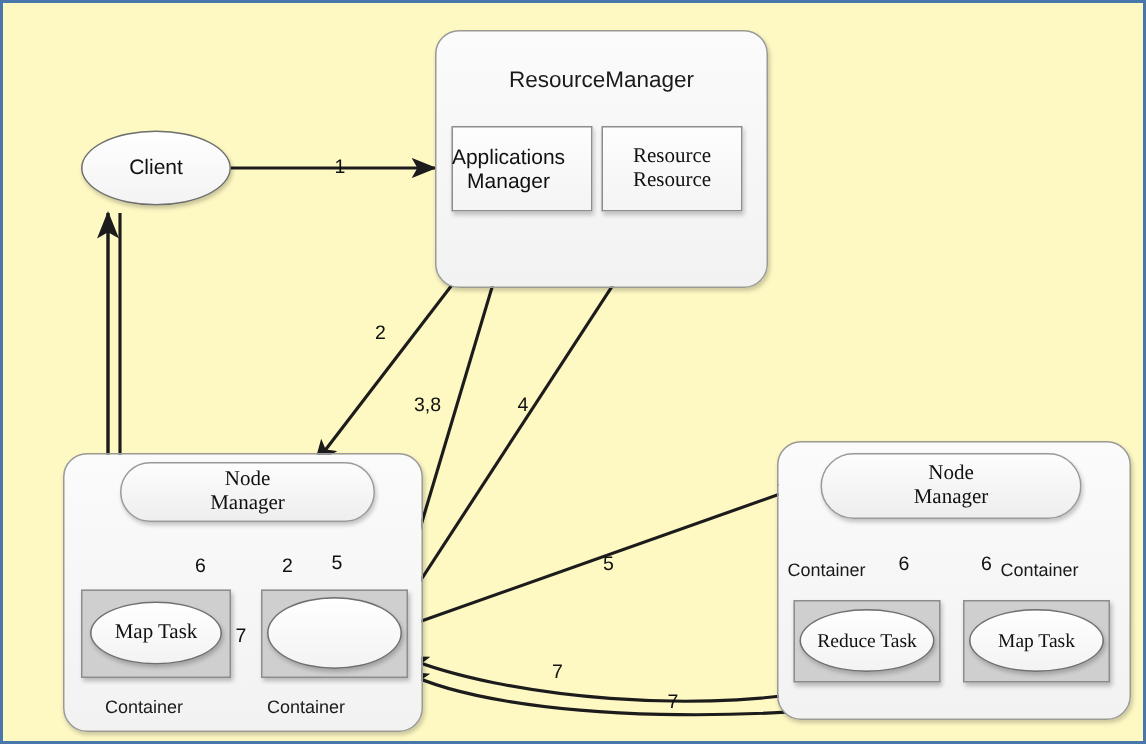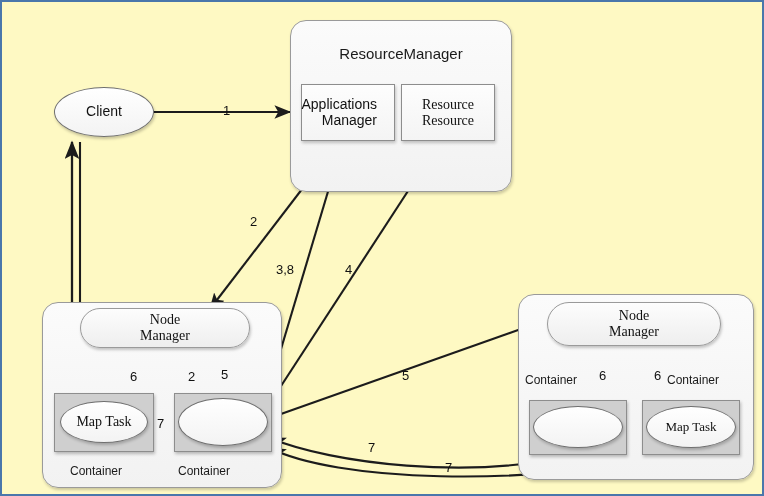--- a/index.html
+++ b/index.html
@@ -97,21 +97,21 @@
 
     <g stroke="#1c1c1c" stroke-width="2.3" fill="none" marker-end="url(#ah)">
       <path d="M70,400 C70,300 70,220 70,140"></path>
     </g>
   </svg>
 
   <div class="node group" style="left:288px;top:18px;width:222px;height:172px;"></div>
   <div class="node sans" style="left:288px;top:42px;width:222px;height:20px;font-size:15px;color:#1a1a1a;">ResourceManager</div>
 
   <div class="node rect" style="left:299px;top:82px;width:94px;height:57px;"></div>
-  <div class="node" style="left:299px;top:82px;width:76px;height:57px;flex-direction:column;font-size:14px;color:#111;align-items:flex-end;">
+  <div class="node" style="left:299px;top:82px;width:76px;height:57px;flex-direction:column;font-size:14px;color:#111;">
     <span class="sans">Applications</span>
     <span class="sans">Manager</span>
   </div>
 
   <div class="node rect" style="left:399px;top:82px;width:94px;height:57px;"></div>
   <div class="node" style="left:399px;top:82px;width:94px;height:57px;flex-direction:column;font-size:14px;color:#111;border-radius:26px;">
     <span class="serif">Resource</span>
     <span class="serif">Resource</span>
   </div>
 
@@ -139,20 +139,21 @@
   <div class="node group" style="left:516px;top:292px;width:236px;height:186px;"></div>
 
   <div class="node stadium" style="left:545px;top:300px;width:174px;height:44px;"></div>
   <div class="node" style="left:545px;top:300px;width:174px;height:44px;flex-direction:column;font-size:14px;color:#111;">
     <span class="serif">Node</span>
     <span class="serif">Manager</span>
   </div>
 
   <div class="node grayrect" style="left:527px;top:398px;width:98px;height:55px;"></div>
   <div class="node ellipse" style="left:531px;top:404px;width:90px;height:42px;"></div>
+  <div class="node serif" style="left:531px;top:404px;width:90px;height:42px;font-size:13px;color:#111;">Reduce Task</div>
 
   <div class="node grayrect" style="left:640px;top:398px;width:98px;height:55px;"></div>
   <div class="node ellipse" style="left:644px;top:404px;width:90px;height:42px;"></div>
   <div class="node serif" style="left:644px;top:404px;width:90px;height:42px;font-size:13px;color:#111;">Map Task</div>
 
   <div class="caption" style="left:523px;top:371px;">Container</div>
   <div class="caption" style="left:665px;top:371px;">Container</div>
 
   <div class="lbl" style="left:221px;top:101px;">1</div>
   <div class="lbl" style="left:248px;top:212px;">2</div>

